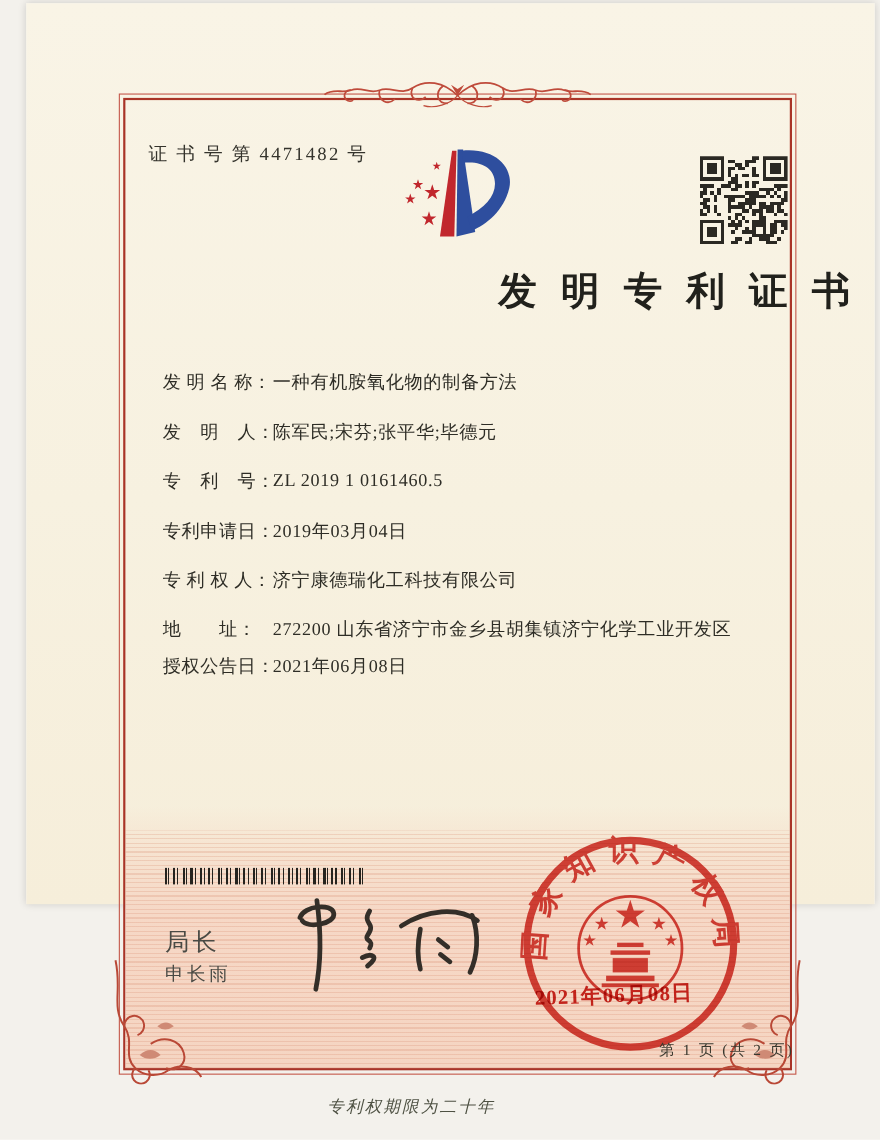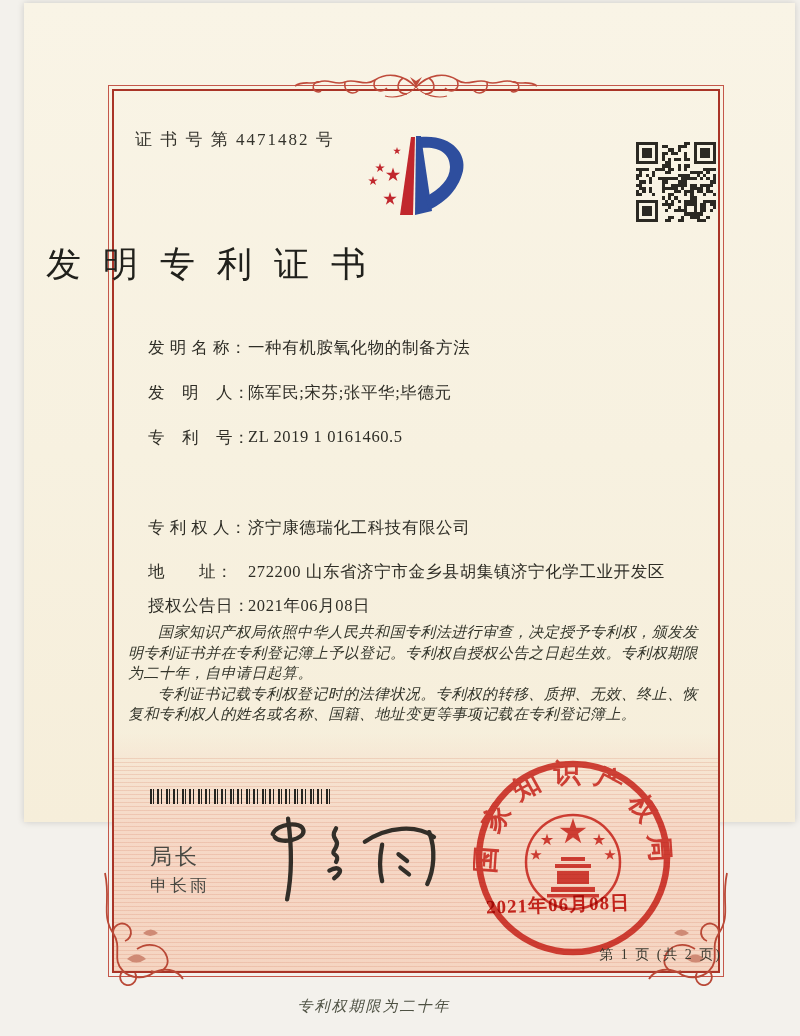--- a/index.html
+++ b/index.html
@@ -31,22 +31,22 @@
   
   .top-flourish{position:absolute;left:50%;top:-17px;transform:translateX(-50%);}
   .corner-fl{position:absolute;bottom:-10px;}
   .corner-fl.left{left:-12px;}
   .corner-fl.right{right:-12px;transform:scaleX(-1);}
   
   .cert-no{position:absolute;left:111px;top:125px;font-size:17px;letter-spacing:2px;color:#34332c;}
   .logo{position:absolute;left:326px;top:120px;}
   .qr{position:absolute;left:612px;top:139px;width:80px;height:80px;}
   .title{
-    position:absolute;left:0;right:0;top:238px;text-align:left;
-    font-size:35px;font-weight:400;color:#21211c;
+    position:absolute;left:0;right:0;top:238px;text-align:right;
+    font-size:35px;font-weight:700;color:#21211c;
     letter-spacing:22px;text-indent:22px;
   }
   
   .row{position:absolute;left:124px;display:flex;font-size:16.5px;color:#2e2d26;white-space:nowrap;}
   .row .lbl{display:inline-block;width:100px;letter-spacing:.5px;}
   .row .val{letter-spacing:.6px;}
   .r1{top:334px}.r2{top:379px}.r3{top:424px}.r4{top:469px}.r5{top:514px}.r6{top:558px}.r7{top:592px}
   .row.grant{left:411px;}
   
   .body-text{
@@ -369,37 +369,37 @@
     <span class="val">陈军民;宋芬;张平华;毕德元</span>
   </div>
   <div class="row r1">
     <span class="lbl">发 明 名 称：</span>
     <span class="val">一种有机胺氧化物的制备方法</span>
   </div>
   <div class="row r3">
     <span class="lbl">专　利　号：</span>
     <span class="val">ZL 2019 1 0161460.5</span>
   </div>
+  <div class="row r4">
+    <span class="lbl">专利申请日：</span>
+    <span class="val">2019年03月04日</span>
+  </div>
   <div class="row r5">
     <span class="lbl">专 利 权 人：</span>
     <span class="val">济宁康德瑞化工科技有限公司</span>
   </div>
   <div class="row r6">
     <span class="lbl">地　　址：</span>
     <span class="val">272200 山东省济宁市金乡县胡集镇济宁化学工业开发区</span>
   </div>
   <div class="row r7">
     <span class="lbl">授权公告日：</span>
     <span class="val">2021年06月08日</span>
   </div>
 
-  <div class="body-text">
-    <p>国家知识产权局依照中华人民共和国专利法进行审查，决定授予专利权，颁发发明专利证书并在专利登记簿上予以登记。专利权自授权公告之日起生效。专利权期限为二十年，自申请日起算。</p>
-    <p>专利证书记载专利权登记时的法律状况。专利权的转移、质押、无效、终止、恢复和专利权人的姓名或名称、国籍、地址变更等事项记载在专利登记簿上。</p>
-  </div>
 
   <div class="barcode"></div>
 
   <div class="director-label">局长</div>
   <div class="director-name">申长雨</div>
 
   <svg class="signature" width="195" height="96" viewBox="0 0 200 100">
     <g stroke="#23211c" stroke-width="4.5" fill="none" stroke-linecap="round" opacity=".92">
       <path d="M20,24 C24,13 50,10 52,20 C54,30 27,35 22,27"></path>
       <path d="M36,8 C39,30 41,62 35,92"></path>

